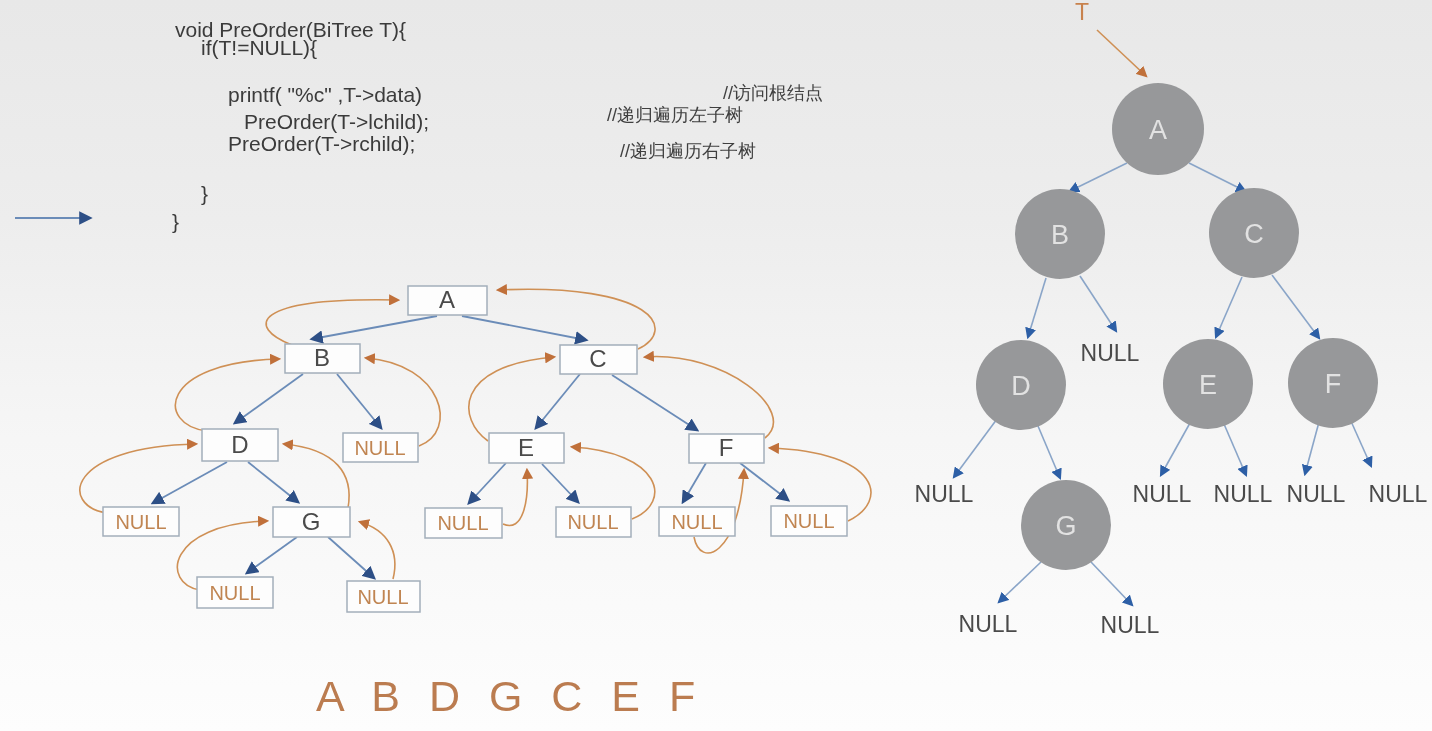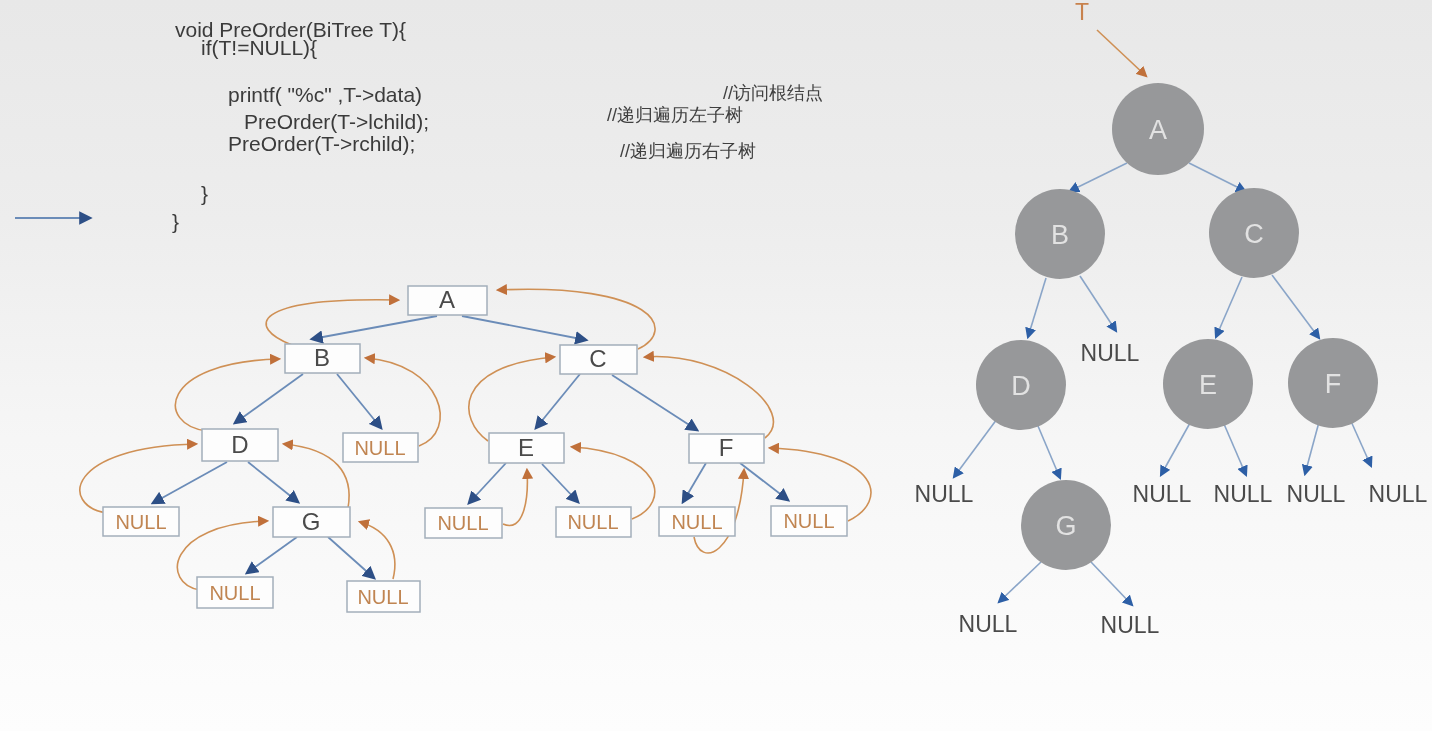--- a/index.html
+++ b/index.html
@@ -230,14 +230,15 @@
         <text class="rnull" x="1162" y="502">NULL</text>
         <text class="rnull" x="1243" y="502">NULL</text>
         <text class="rnull" x="1316" y="502">NULL</text>
         <text class="rnull" x="1398" y="502">NULL</text>
         <text class="rnull" x="988" y="632">NULL</text>
         <text class="rnull" x="1130" y="633">NULL</text>
       </g>
     </g>
   </svg>
 
+  <div class="result">A B D G C E F</div>
 
 </div>
 
 </body></html>

